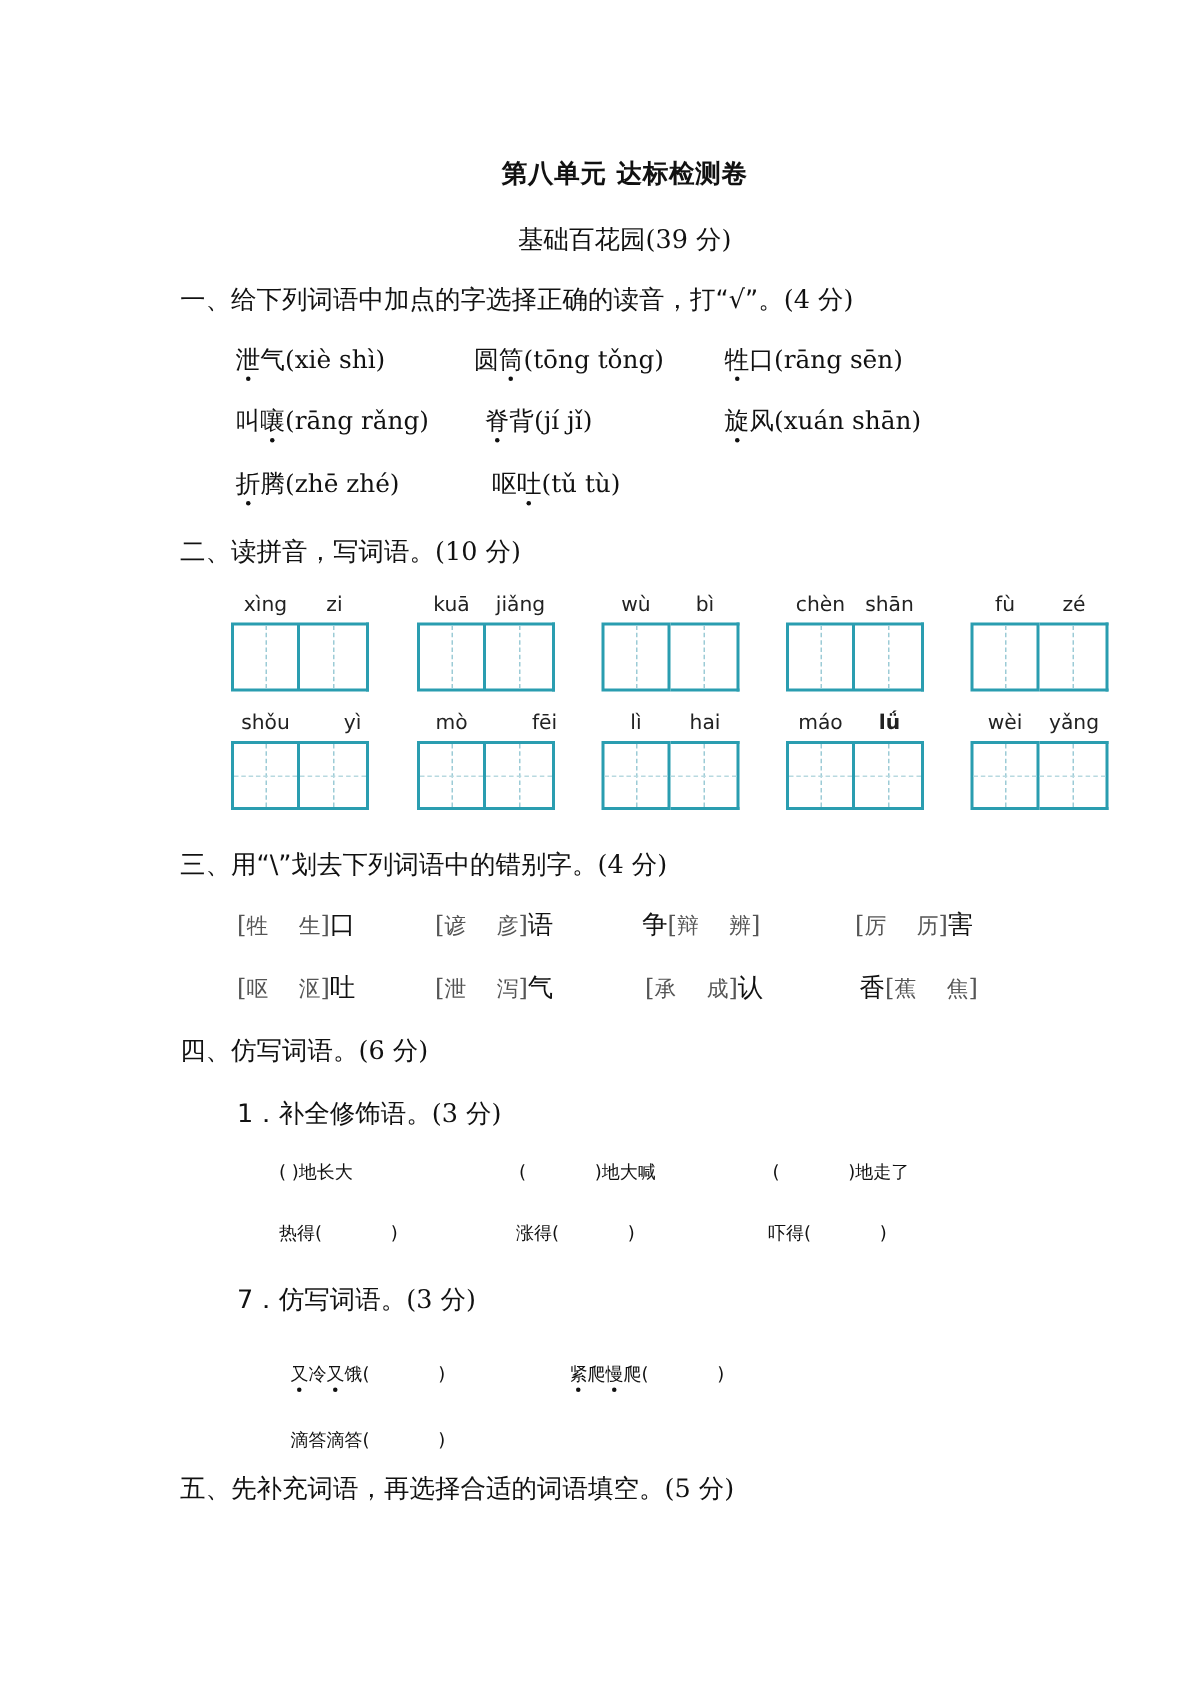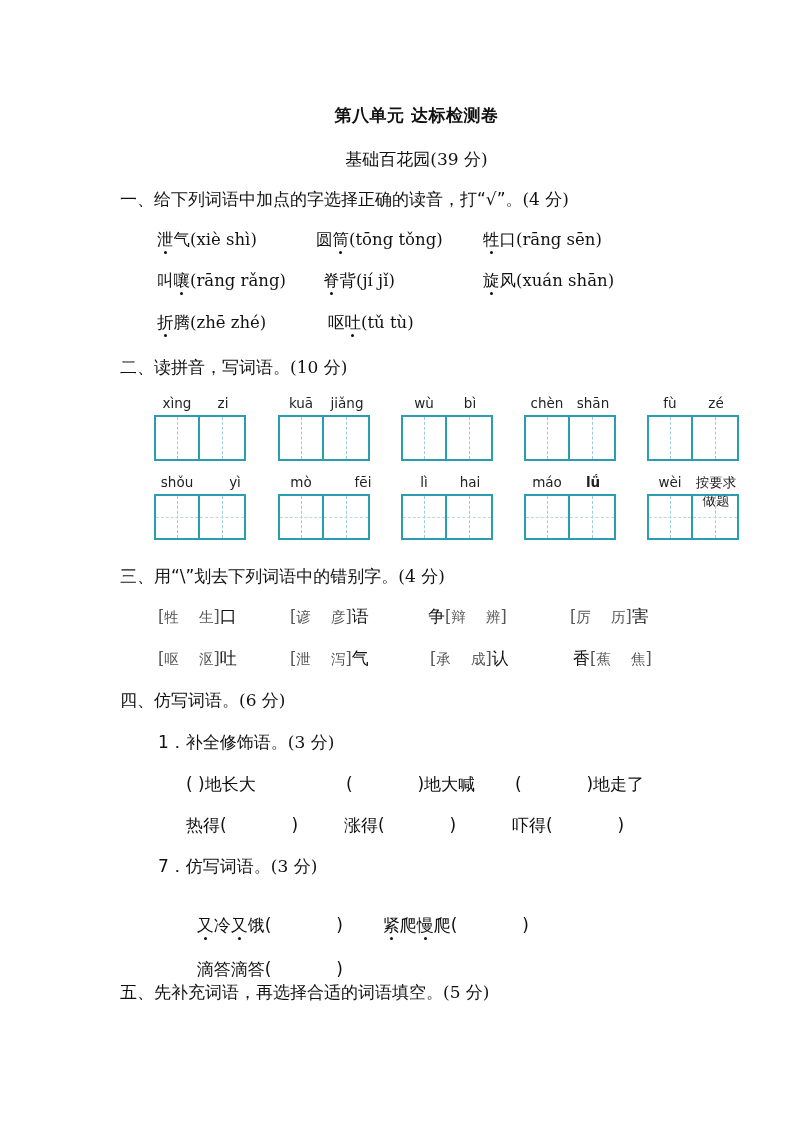--- a/index.html
+++ b/index.html
@@ -24,21 +24,21 @@
   .grp .box { position: absolute; top: 0; width: 46px; height: 46px; box-sizing: border-box;
               border: 2px solid #2a9db0; }
   .grp .box.right { border-left: none; width: 46px; }
   .grp .box .vl { position: absolute; left: 50%; top: 0; bottom: 0; border-left: 1px dashed #9ccbd6; }
   .grp .box .hl { position: absolute; top: 50%; left: 0; right: 0; border-top: 1px dashed #b8d9e0; }
 
   .bracket { font-size: 16px; color: #555; font-family: "DejaVu Serif", serif; }
   .bracket .opt { font-family: "DejaVu Sans", sans-serif; font-size: 14.5px; color: #555; }
   .bword { font-family: "DejaVu Sans", sans-serif; font-size: 17px; color: #111; }
   .sub { font-size: 17px; font-family: "DejaVu Sans", sans-serif; }
-  .fill { font-size: 17px; font-family: "DejaVu Sans", sans-serif; }
+  .fill { font-size: 12px; font-family: "DejaVu Sans", sans-serif; }
 </style>
 </head>
 <body>
 
 <div class="abs title">第八单元  达标检测卷</div>
 <div class="abs subtitle">基础百花园(39 分)</div>
 
 <div class="abs qhead" style="top:188px">
   <span>一、给下列词语中加点的字选择正确的读音，打“√”。</span><span class="pts">(4 分)</span>
 </div>
@@ -166,21 +166,21 @@
       <span class="vl"></span>
       <span class="hl"></span>
     </div>
   <div class="box right" style="left:46px">
       <span class="vl"></span>
       <span class="hl"></span>
     </div>
 </div>
 <div class="grp" style="left:647px; top:494px">
   <div class="pinyin" style="left:0">wèi</div>
-  <div class="pinyin" style="left:46px">按要求做题</div>
+  <div class="pinyin" style="left:46px">yǎng</div>
   <div class="box" style="left:0">
       <span class="vl"></span>
       <span class="hl"></span>
     </div>
   <div class="box right" style="left:46px">
       <span class="vl"></span>
       <span class="hl"></span>
     </div>
 </div>
 

